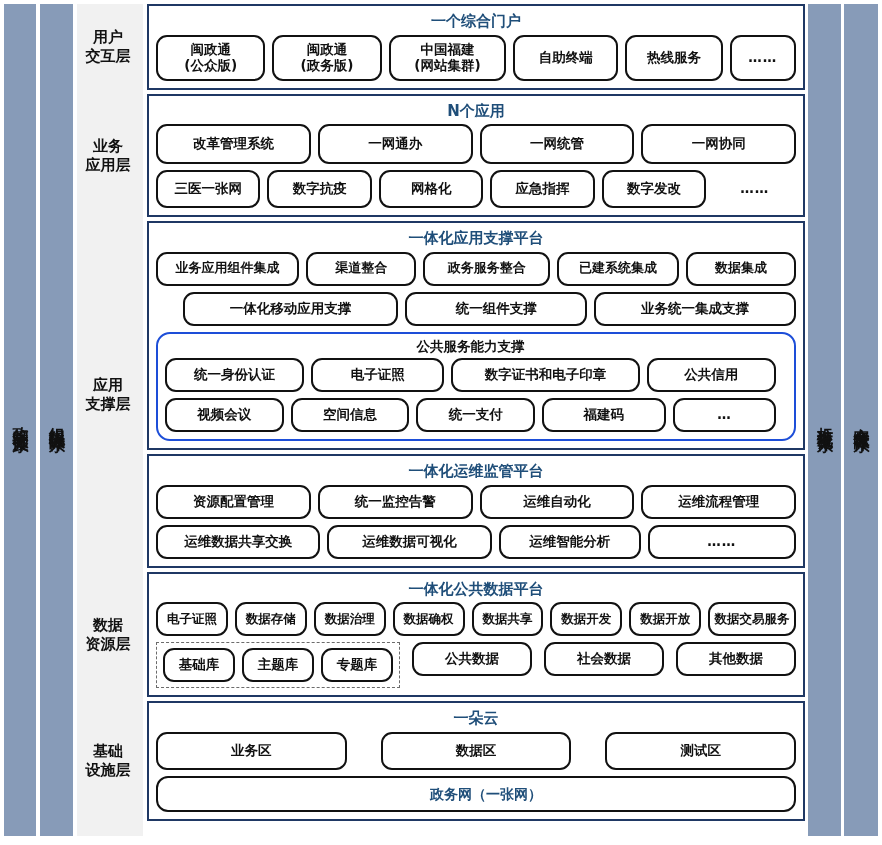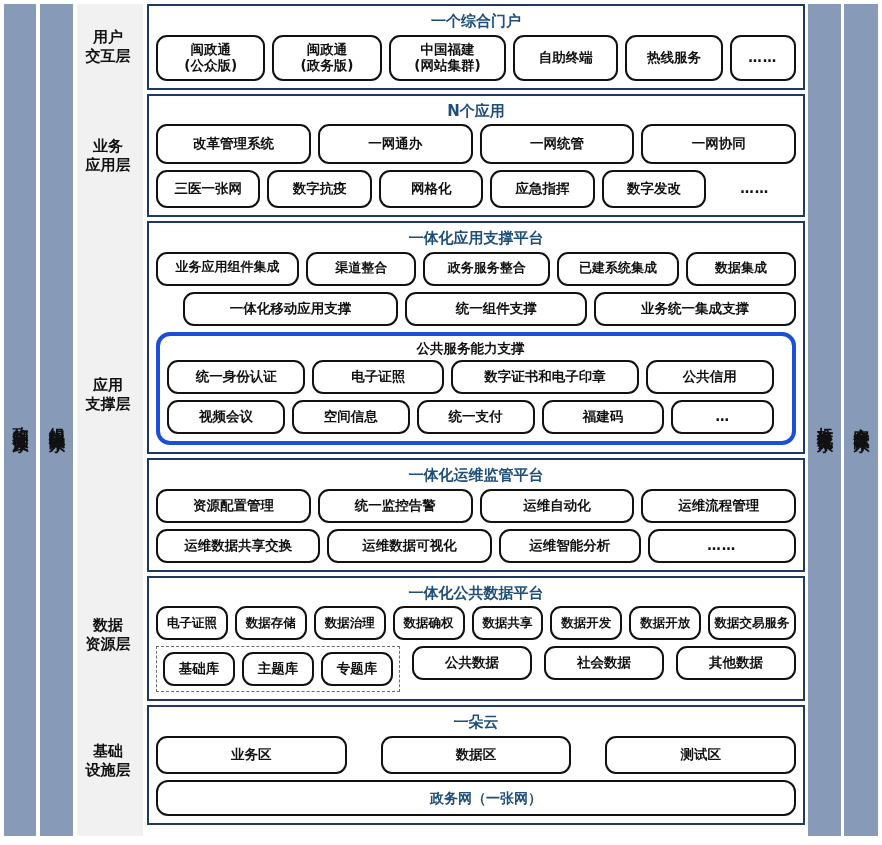--- a/index.html
+++ b/index.html
@@ -106,21 +106,21 @@
     white-space:nowrap;
     min-height:34px;
     flex:1 1 auto;
   }
   .cell.two-line{line-height:1.12;white-space:normal;}
   .cell.plain{border:none;font-weight:bold;}
   .cell.ellipsis{letter-spacing:1px;}
 
   
   .group{
-    border:4px solid #1d4ed8;
+    border:2px solid #1d4ed8;
     border-radius:14px;
     padding:3px 18px 7px 7px;
     box-sizing:border-box;
     background:#ffffff;
   }
   .group-title{
     text-align:center;
     font-size:13.5px;
     font-weight:bold;
     color:#111111;
@@ -212,21 +212,21 @@
           <div class="cell" style="flex: 1 1 0px; min-height: 38px;">网格化</div>
           <div class="cell" style="flex: 1 1 0px; min-height: 38px;">应急指挥</div>
           <div class="cell" style="flex: 1 1 0px; min-height: 38px;">数字发改</div>
           <div class="cell ellipsis plain" style="flex: 0.8 1 0px; border: none; min-height: 38px;">……</div>
         </div>
     </div>
 
     <div class="section" id="sec-appsupport">
       <div class="sec-title">一体化应用支撑平台</div>
       <div class="row" id="as-row1">
-          <div class="cell" style="flex: 1.35 1 0px; font-size: 13px; font-family: Liberation Mono, monospace;">业务应用组件集成</div>
+          <div class="cell" style="flex: 1.35 1 0px; font-size: 13px;">业务应用组件集成</div>
           <div class="cell" style="flex: 1 1 0px; font-size: 13px;">渠道整合</div>
           <div class="cell" style="flex: 1.18 1 0px; font-size: 13px;">政务服务整合</div>
           <div class="cell" style="flex: 1.12 1 0px; font-size: 13px;">已建系统集成</div>
           <div class="cell" style="flex: 1 1 0px; font-size: 13px;">数据集成</div>
         </div>
       <div class="row" id="as-row2">
           <div class="cell" style="flex: 1.2 1 0px; margin-left: 27px;">一体化移动应用支撑</div>
           <div class="cell" style="flex: 1 1 0px;">统一组件支撑</div>
           <div class="cell" style="flex: 1.12 1 0px;">业务统一集成支撑</div>
         </div>

